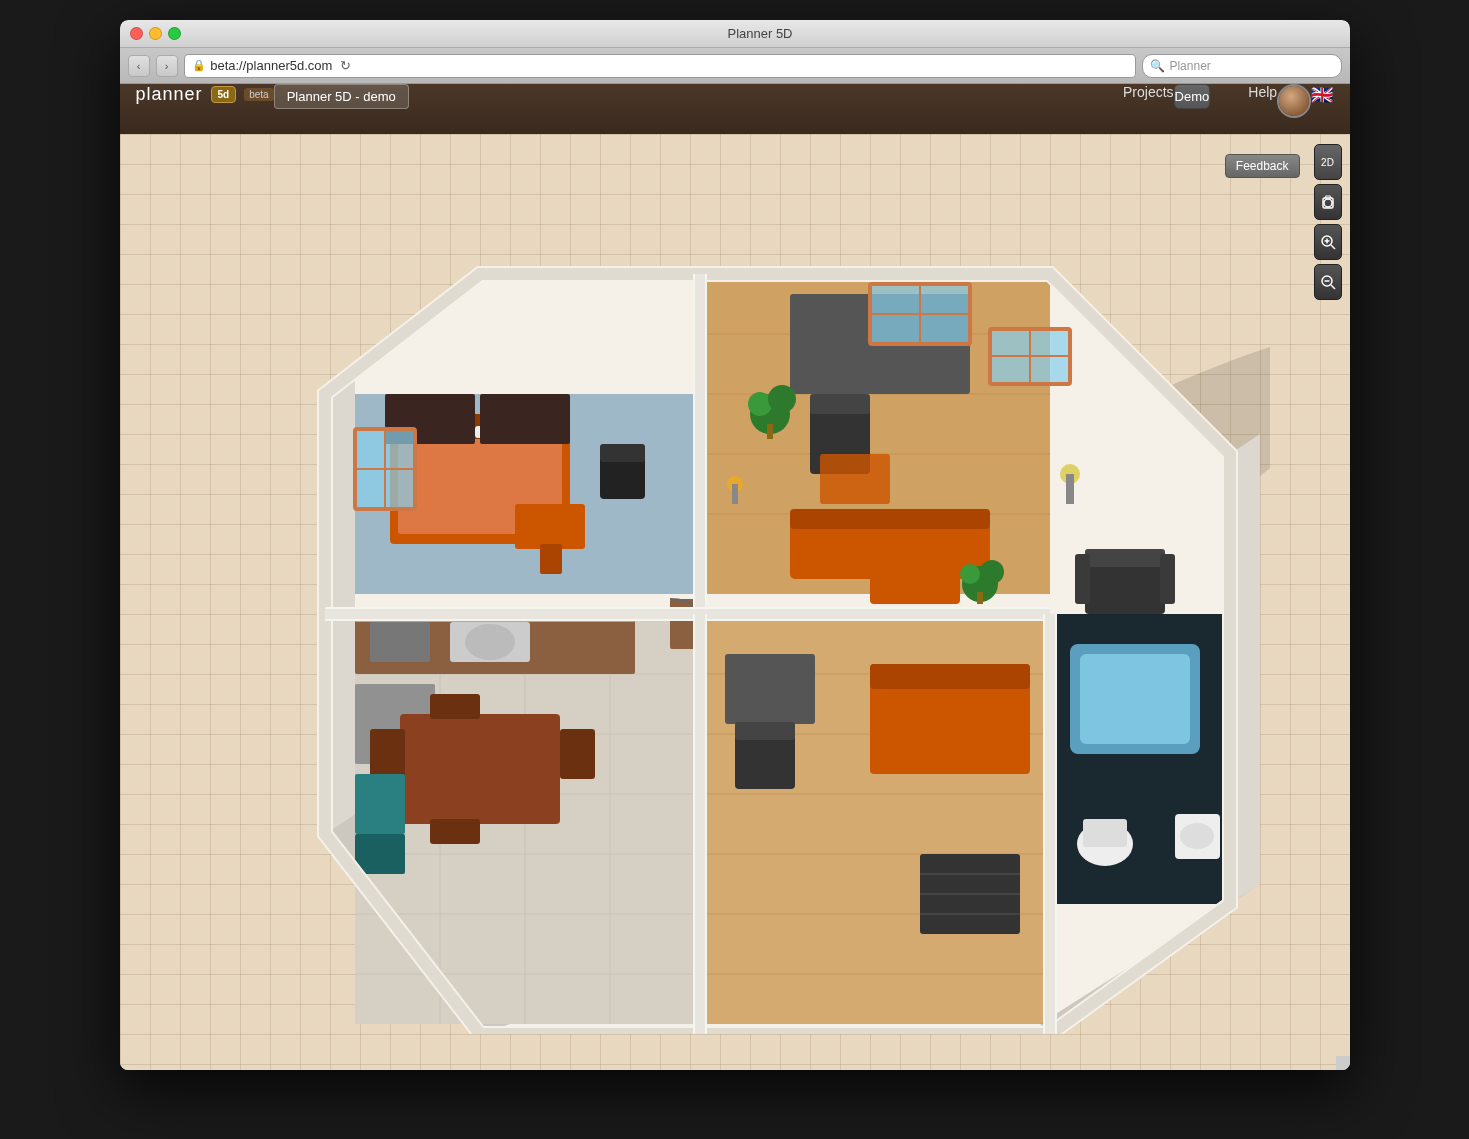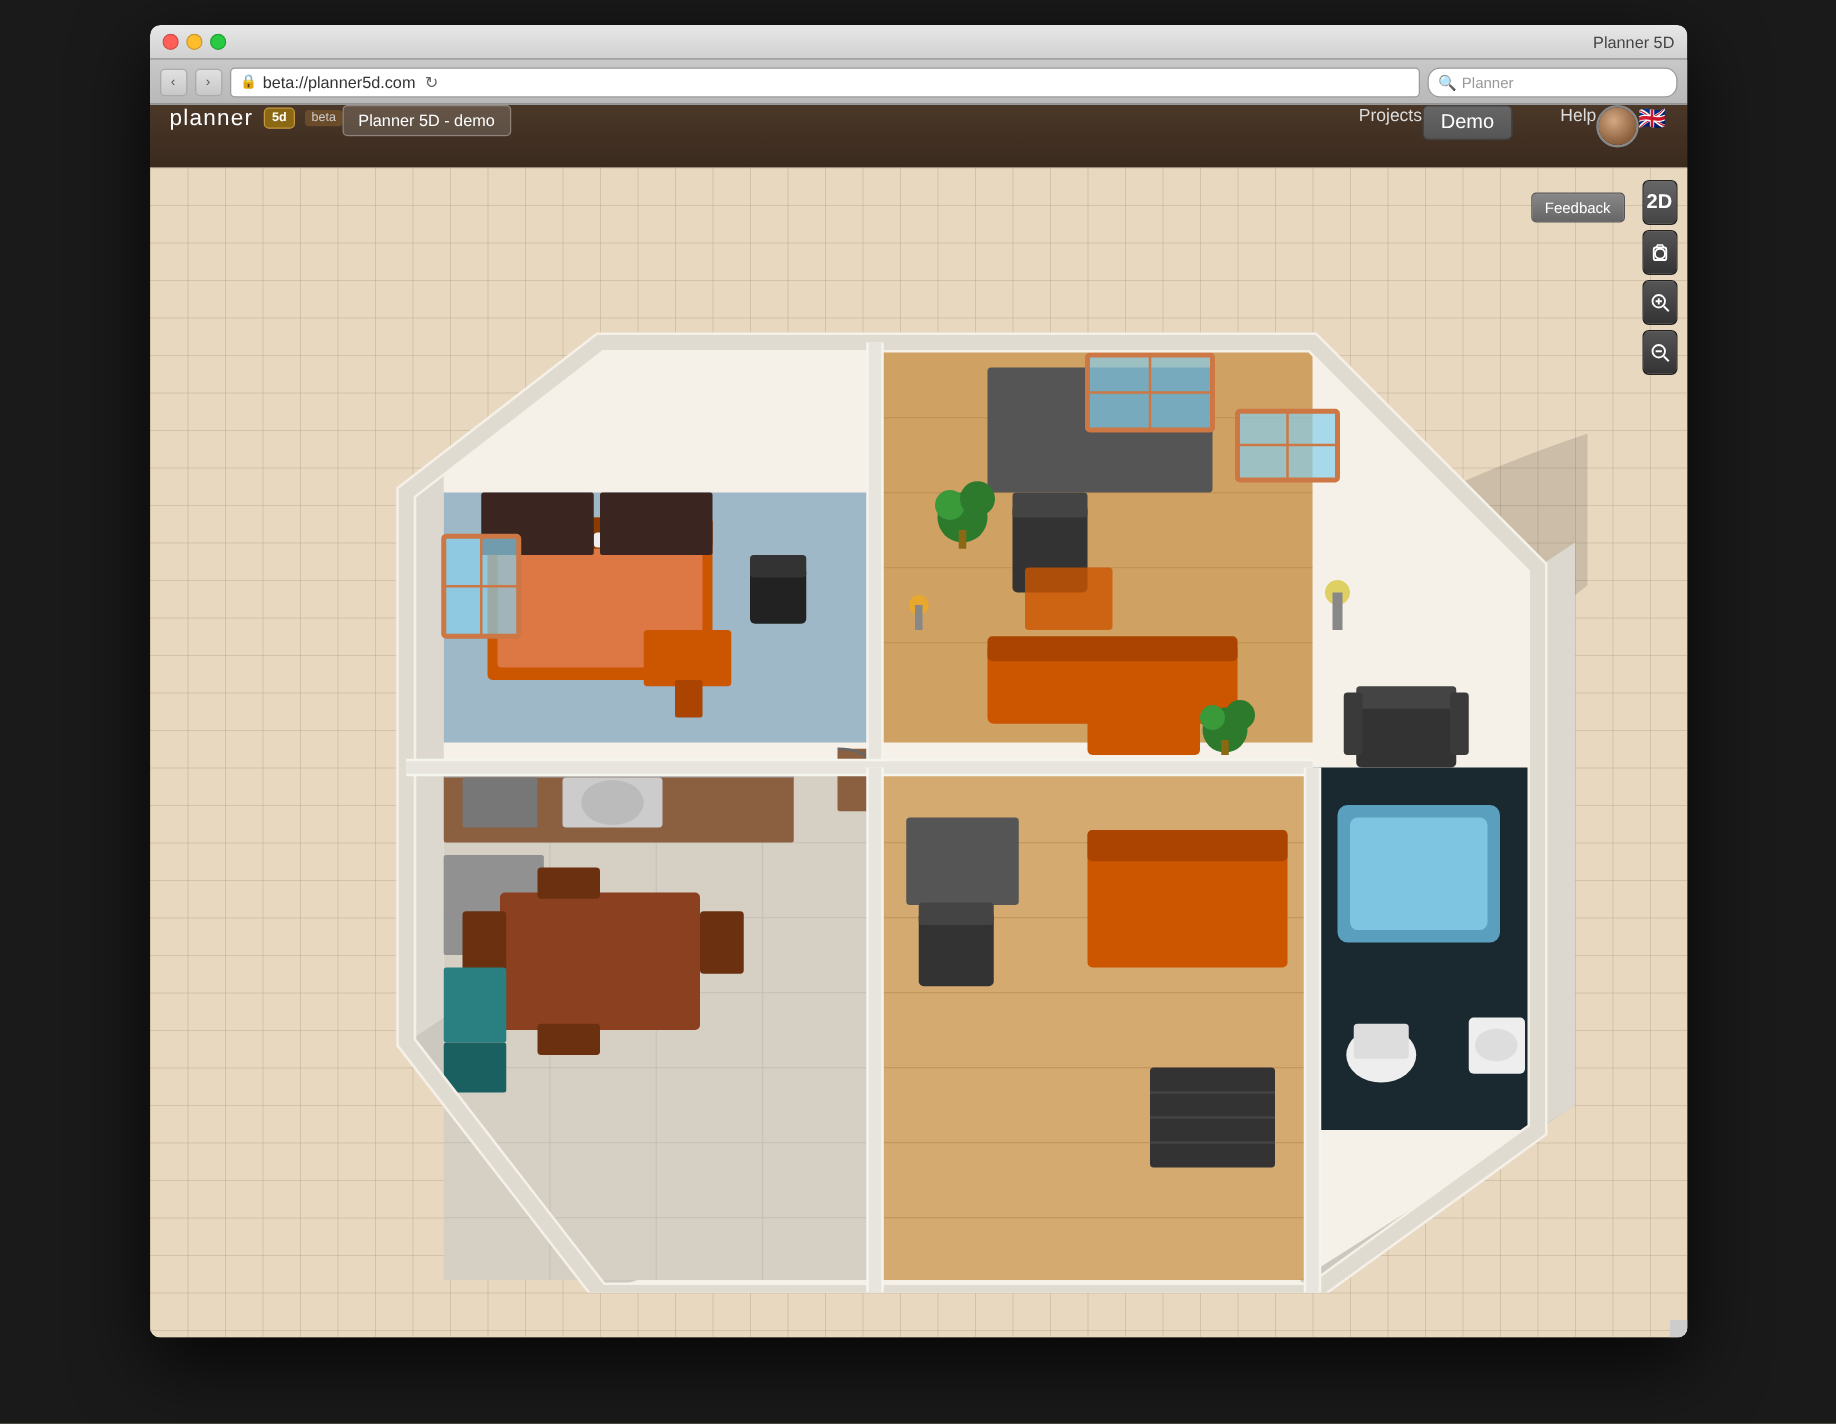--- a/index.html
+++ b/index.html
@@ -44,21 +44,21 @@
       height: 13px;
       border-radius: 50%;
       border: 1px solid rgba(0,0,0,0.2);
       cursor: pointer;
     }
     .wc-close { background: #ff5f57; }
     .wc-min { background: #ffbd2e; }
     .wc-max { background: #28ca42; }
     .title-text {
       flex: 1;
-      text-align: right;
+      text-align: center;
       font-size: 13px;
       color: #444;
       font-weight: 500;
     }
 
     
     .address-bar {
       background: linear-gradient(to bottom, #c8c8c8, #b8b8b8);
       height: 36px;
       display: flex;
@@ -172,22 +172,22 @@
       color: #ddd;
       font-size: 14px;
       cursor: pointer;
       text-decoration: none;
       margin-left: 38px;
     }
     .demo-btn {
       background: linear-gradient(to bottom, #666, #555);
       border: 1px solid #444;
       color: #fff;
-      font-size: 16px;
-      padding: 4px 14px;
+      font-size: 13px;
+      padding: 4px 0;
       border-radius: 5px;
       cursor: pointer;
     }
     .avatar {
       width: 34px;
       height: 34px;
       border-radius: 50%;
       background: linear-gradient(135deg, #b8956a, #8b6045);
       border: 2px solid #888;
       display: flex;
@@ -251,23 +251,23 @@
     .tool-btn {
       width: 28px;
       height: 36px;
       background: linear-gradient(to bottom, #555, #333);
       border: 1px solid #222;
       border-radius: 5px;
       display: flex;
       align-items: center;
       justify-content: center;
       color: #fff;
-      font-size: 16px;
-      cursor: pointer;
-      font-weight: bold;
+      font-size: 10px;
+      cursor: pointer;
+      font-weight: normal;
     }
     .tool-btn.active {
       background: linear-gradient(to bottom, #666, #444);
     }
 
     
     .floorplan-container {
       position: absolute;
       inset: 0;
       display: flex;

